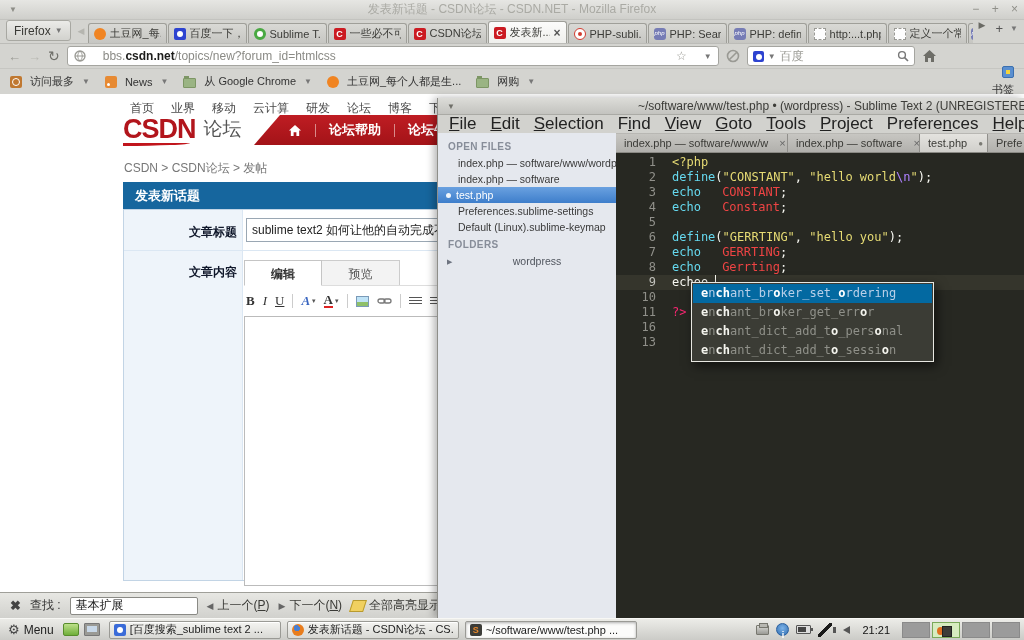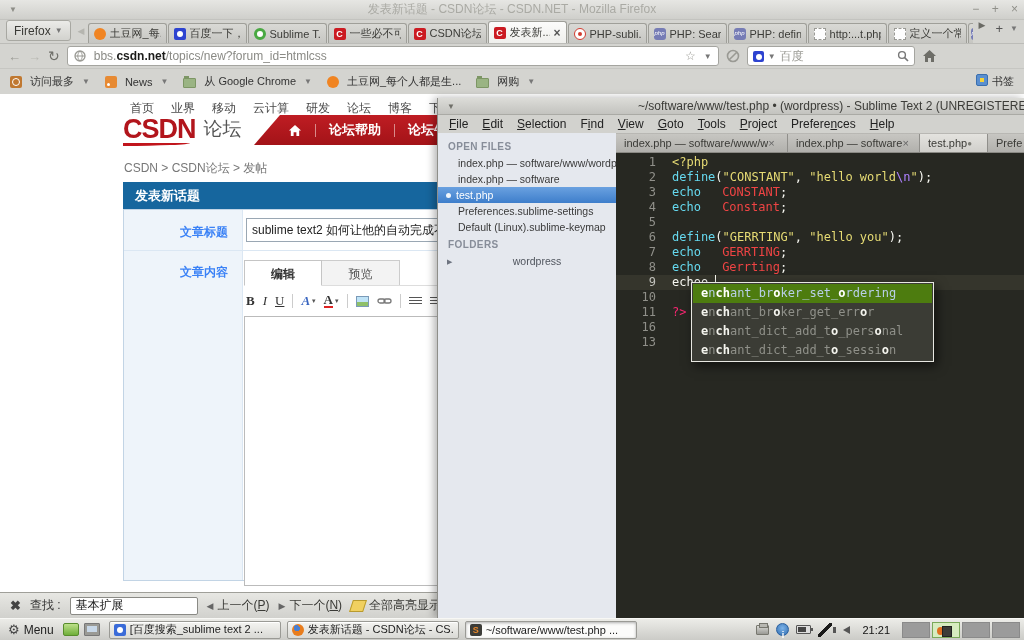--- a/index.html
+++ b/index.html
@@ -42,21 +42,21 @@
   .fav-phpsub{background:#fff;border:1px solid #d23b2f;border-radius:50%;}
   .fav-phpsub::after{content:"";position:absolute;left:3px;top:3px;width:4px;height:4px;border-radius:50%;background:#d23b2f;}
   .fav-php{background:#767cb5;border-radius:3px;}
   .fav-php::after{content:"php";position:absolute;left:0;top:2px;width:12px;text-align:center;color:#fff;font-size:6px;font-style:italic;}
   .fav-dashed{background:#fdfdfd;border:1px dashed #9a9a95;border-radius:0;}
 
   #ff-nav{height:25px;display:flex;align-items:center;padding:0 8px;gap:7px;background:#d4d4d0;border-top:1px solid #bcbcb8;box-sizing:border-box;}
   .nav-arrow{color:#9b9b95;font-size:13px;font-weight:bold;flex:none;}
   .nav-refresh{color:#6e6e68;font-size:14px;flex:none;}
   #ff-urlbar{width:652px;height:20px;box-sizing:border-box;background:#fff;border:1px solid #a5a5a0;border-radius:3px;
-    display:flex;align-items:center;padding:7px 6px;gap:8px;font-size:12px;flex:none;}
+    display:flex;align-items:center;padding:7px 6px;gap:17px;font-size:12px;flex:none;}
   .url-pre,.url-path{color:#8a8a85;}
   .url-host{color:#1c1c1a;font-weight:bold;}
   .url-text{white-space:nowrap;overflow:hidden;}
   .url-star{margin-left:auto;color:#9a9a94;font-size:12px;}
   #ff-search{width:168px;height:20px;box-sizing:border-box;background:#fff;border:1px solid #a5a5a0;border-radius:3px;
     display:flex;align-items:center;padding:0 5px;gap:4px;font-size:12px;flex:none;}
   .search-engine{color:#9a9a94;flex:1;white-space:nowrap;overflow:hidden;}
   .icon-svg{flex:none;display:block;}
 
   #ff-bookmarks{height:26px;display:flex;align-items:center;gap:15px;padding:0 10px;background:#d4d4d0;border-top:1px solid #c6c6c2;
@@ -65,41 +65,41 @@
   .bmi{width:12px;height:12px;display:inline-block;border-radius:2px;position:relative;box-sizing:border-box;flex:none;}
   .bmi-history{background:#c07830;}
   .bmi-history::after{content:"";position:absolute;left:2px;top:2px;width:6px;height:6px;border:1px solid #fff;border-radius:50%;}
   .bmi-rss{background:#e78a33;}
   .bmi-rss::after{content:"";position:absolute;left:2px;bottom:2px;width:3px;height:3px;border-radius:50%;background:#fff;}
   .bmi-folder{width:13px;height:10px;margin-top:2px;background:#9ab483;border:1px solid #7d9665;border-radius:1px;}
   .bmi-folder::before{content:"";position:absolute;left:0;top:-3px;width:5px;height:2px;background:#7d9665;}
   .bmi-tudou{background:#f08422;border-radius:50%;}
   .bmi-bookmark{background:#5a8fd0;border:1px solid #3a6faf;}
   .bmi-bookmark::after{content:"";position:absolute;left:3px;top:3px;width:4px;height:4px;background:#f5d33a;}
-  #bm-right{margin-left:auto;display:flex;align-items:flex-start;gap:4px;}
+  #bm-right{margin-left:auto;display:flex;align-items:flex-end;gap:4px;flex-direction:column;}
 
   
   #ff-content{position:absolute;top:94px;left:0;right:0;bottom:26px;background:#fff;overflow:hidden;}
   #csdn-topnav{position:absolute;top:6px;left:130px;display:flex;gap:17px;font-size:12px;color:#4a4a4a;}
   #csdn-topnav span{white-space:nowrap;font-family:Liberation Mono, monospace;}
   #csdn-logo{position:absolute;top:22px;left:123px;display:flex;align-items:flex-end;}
   .logo-csdn{font-size:27px;font-weight:bold;color:#b2151c;line-height:24px;letter-spacing:-1px;position:relative;padding-bottom:3px;}
   .logo-csdn::after{content:"";position:absolute;left:0;right:6px;bottom:-2px;height:3px;background:#c1151c;border-radius:0 0 100% 0;}
   .logo-sub{font-size:19px;color:#555;margin-left:8px;padding-bottom:2px;}
   #csdn-rednav{position:absolute;top:21px;left:240px;width:246px;height:30px;background:linear-gradient(#bf1d23,#a31318);
     clip-path:polygon(40px 0,100% 0,100% 100%,14px 100%);
     display:flex;align-items:center;color:#fff;font-size:13px;font-weight:bold;padding-left:48px;box-sizing:border-box;}
   .rednav-sep{width:1px;height:13px;background:#d98a8a;margin:0 13px;}
   #csdn-breadcrumb{position:absolute;top:66px;left:124px;font-size:12px;color:#777;}
   #csdn-bluebar{position:absolute;top:88px;left:123px;width:362px;height:27px;background:#16669e;color:#fff;
     font-weight:bold;font-size:13px;line-height:27px;padding-left:12px;box-sizing:border-box;}
   #csdn-form{position:absolute;top:115px;left:123px;width:362px;height:372px;border:1px solid #c2d4e5;background:#fff;box-sizing:border-box;}
   .form-labelcol{position:absolute;left:0;top:0;bottom:0;width:118px;background:#eef4fa;border-right:1px solid #dbe7f3;}
   .row1-sep{position:absolute;left:0;right:0;top:40px;height:1px;background:#dbe7f3;}
-  .form-label{position:absolute;left:0;width:104px;text-align:right;font-size:12px;font-weight:bold;color:#3b82f6;}
+  .form-label{position:absolute;left:9px;width:104px;text-align:right;font-size:12px;font-weight:bold;color:#0f172a;}
   #lbl-title{top:14px;} #lbl-content{top:54px;}
   #title-input{position:absolute;left:122px;top:8px;width:212px;height:24px;box-sizing:border-box;border:1px solid #9aa7b3;
     font-size:12px;color:#222;display:flex;align-items:center;padding:0 5px;white-space:nowrap;overflow:hidden;background:#fff;}
   #editor-tabs{position:absolute;left:120px;top:50px;display:flex;}
   .ed-tab{width:78px;height:26px;box-sizing:border-box;text-align:center;line-height:26px;font-size:12px;}
   .ed-tab.active{background:#fff;border:1px solid #c5c5c5;border-bottom:1px solid #fff;font-weight:bold;color:#333;z-index:2;}
   .ed-tab.idle{background:#f3f3f3;border:1px solid #ccc;border-left:none;color:#555;}
   .tabs-underline{position:absolute;left:120px;top:75px;width:240px;height:1px;background:#ddd;}
   #editor-toolbar{position:absolute;left:122px;top:80px;height:22px;display:flex;align-items:center;gap:8px;font-size:13px;color:#333;}
   .rt-b{font-weight:bold;font-family:"Liberation Serif",serif;}
@@ -124,51 +124,51 @@
   .fb-tri{font-size:9px;color:#666;}
   .fb-marker{width:12px;height:10px;background:#f0d060;border:1px solid #b89a2e;transform:skewX(-18deg);}
   #fb-checkbox{width:12px;height:12px;background:#fff;border:1px solid #8a8a85;border-radius:2px;}
 
   
   #sublime{position:absolute;left:437px;top:98px;width:587px;height:520px;box-shadow:-3px 0 8px rgba(0,0,0,.3);
     border-left:1px solid #8e8e89;box-sizing:border-box;background:#272822;}
   #st-title{height:17px;position:relative;background:linear-gradient(#dcdcd8,#c3c3bf);border-bottom:1px solid #aaaaa5;box-sizing:border-box;}
   #st-title .win-menu-caret{top:4px;color:#6f6f69;}
   #st-title-text{position:absolute;left:200px;right:0;top:0;font-size:12px;line-height:16px;color:#3c3c38;white-space:nowrap;overflow:hidden;}
-  #st-menu{height:18px;background:#d2d2ce;display:flex;align-items:center;padding-left:4px;font-size:12px;color:#222;box-sizing:border-box;}
+  #st-menu{height:18px;background:#d2d2ce;display:flex;align-items:center;padding-left:4px;font-size:17px;color:#222;box-sizing:border-box;}
   .st-menu-item{padding:0 7px;white-space:nowrap;}
   #st-body{display:flex;height:485px;}
   #st-sidebar{width:178px;flex:none;background:#e5e8ee;padding-top:4px;box-sizing:border-box;overflow:hidden;}
   .sb-head{font-size:10px;font-weight:bold;color:#878d99;padding:4px 10px 3px;letter-spacing:.4px;}
   .sb-item{height:16px;line-height:16px;padding-left:20px;font-size:10.5px;color:#3a3a3a;white-space:nowrap;overflow:hidden;position:relative;}
   .sb-item.sel{background:linear-gradient(#6aa1e0,#3e7ecb);color:#fff;padding-left:20px;}
   .sb-item.sel::before{content:"";position:absolute;left:8px;top:6px;width:5px;height:5px;border-radius:50%;background:#f2f6fb;}
   .sb-item.sel{padding-left:18px;text-indent:0;}
   .sb-folder{color:#50555e;text-align:center;}
   .sb-folder::before{content:"▶";font-size:7px;color:#6e7480;position:absolute;left:9px;top:1px;}
   #st-main{flex:1;display:flex;flex-direction:column;min-width:0;}
   #st-tabbar{height:20px;flex:none;background:linear-gradient(#b9b8b4,#a3a29e);display:flex;align-items:flex-end;border-bottom:1px solid #8a8984;box-sizing:border-box;overflow:hidden;}
-  .st-tab{height:18px;box-sizing:border-box;display:flex;align-items:center;gap:0;padding:0 8px;font-size:11px;color:#3a3a36;
+  .st-tab{height:18px;box-sizing:border-box;display:flex;align-items:center;gap:11px;padding:0 8px;font-size:11px;color:#3a3a36;
     background:linear-gradient(#c7c6c2,#b1b0ac);border-right:1px solid #908f8b;white-space:nowrap;overflow:hidden;flex:none;}
   .st-tab.active{background:linear-gradient(#e4e3df,#d0cfcb);}
   .st-tab-close{color:#666;font-size:11px;}
   .st-tab-dirty{color:#7a7a74;font-size:8px;}
   #st-editor{flex:1;position:relative;background:#272822;font-family:"DejaVu Sans Mono",monospace;font-size:12px;overflow:hidden;padding-top:2px;box-sizing:border-box;}
   .cl{display:flex;height:15px;line-height:15px;}
   .cl.cur{background:#35352c;}
   .gut{width:56px;flex:none;text-align:right;padding-right:16px;color:#90908a;box-sizing:border-box;}
   .cl.cur .gut{color:#c2c2bc;}
   .code{white-space:pre;color:#f8f8f2;}
   .k{color:#66d9ef;} .s{color:#e6db74;} .c{color:#ef4444;margin-left:14px;} .e{color:#ae81ff;} .t{color:#f92672;} .p{color:#f8f8f2;}
   .cursor{display:inline-block;width:1px;height:12px;background:#f8f8f0;vertical-align:-1px;}
   #st-ac{position:absolute;left:75px;top:129px;width:243px;background:#3b3c35;border:1px solid #e8e8e2;
     box-shadow:3px 4px 10px rgba(0,0,0,.55);padding:1px;box-sizing:border-box;}
   .ac-item{height:19px;line-height:19px;padding:0 8px;font-size:12px;color:#8f9089;white-space:pre;overflow:hidden;}
   .ac-item b{color:#f4f4ee;font-weight:bold;}
-  .ac-item.sel{background:#4d7c0f;color:#b8cfe8;}
+  .ac-item.sel{background:#0369a1;color:#b8cfe8;}
   .ac-item.sel b{color:#fff;}
 
   
   #taskbar{position:absolute;left:0;right:0;bottom:0;height:22px;background:linear-gradient(#ecece8,#cccc c8);
     background:linear-gradient(#ecece8,#cbcbc7);border-top:1px solid #f8f8f5;display:flex;align-items:center;gap:5px;padding:0 4px;box-sizing:border-box;z-index:5;}
   #tb-menu{display:flex;align-items:center;gap:4px;font-size:12px;color:#222;flex:none;padding:0 4px;}
   .gear{font-size:13px;color:#444;}
   .mini-green{width:14px;height:11px;background:linear-gradient(#bde08a,#6fae3a);border:1px solid #578c2c;border-radius:2px;flex:none;}
   .mini-screen{width:14px;height:11px;background:#9a9a95;border:1px solid #777;border-radius:1px;flex:none;position:relative;}
   .mini-screen::after{content:"";position:absolute;left:2px;top:2px;right:2px;bottom:3px;background:#c8d8e8;}

